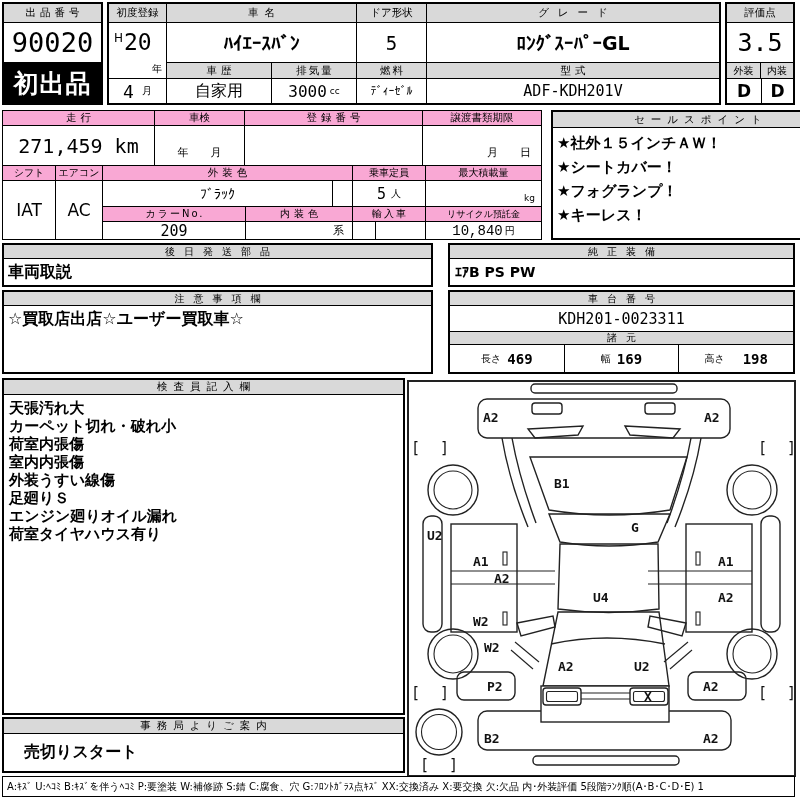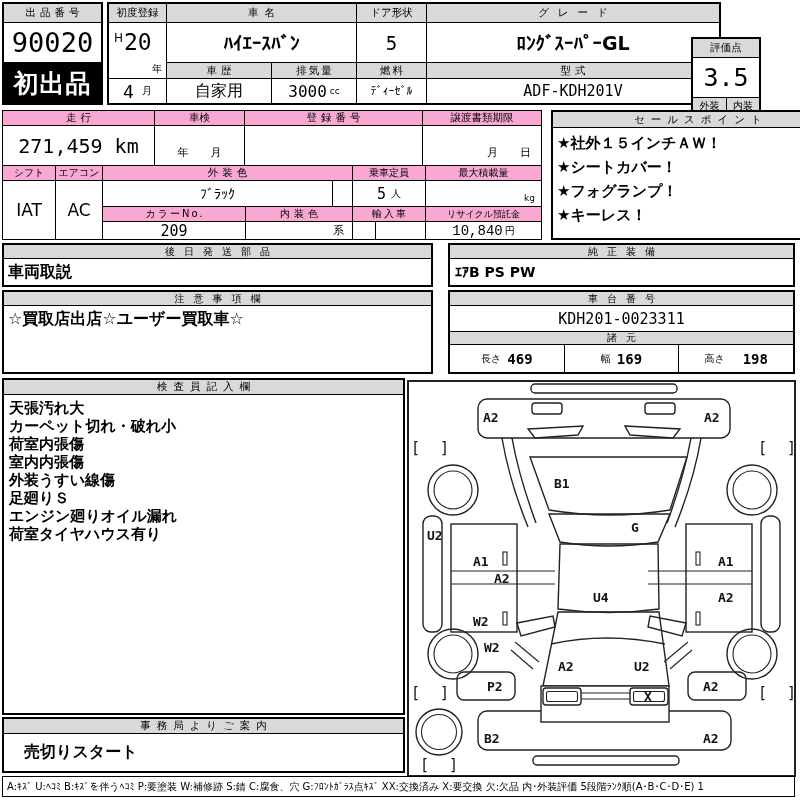--- a/index.html
+++ b/index.html
@@ -80,21 +80,21 @@
     </div>
 
     <div class="col" style="flex:1;">
       <div class="bar ls8" style="height:19px;">グレード</div>
       <div class="ctr bb" style="height:39px;font-size:19px;font-weight:bold;">ﾛﾝｸﾞｽｰﾊﾟｰGL</div>
       <div class="bar ls4" style="height:16px;">型式</div>
       <div class="ctr num" style="flex:1;font-size:15px;">ADF-KDH201V</div>
     </div>
   </div>
 
-  <div class="blk col" style="left:691px;top:2px;width:70px;height:103px;margin-top:35px;">
+  <div class="blk col" style="left:725px;top:2px;width:70px;height:103px;">
     <div class="bar" style="height:19px;">評価点</div>
     <div class="ctr bb num" style="height:39px;font-size:25px;">3.5</div>
     <div class="row" style="height:16px;">
       <div class="bar br" style="width:34px;height:16px;font-size:10px;">外装</div>
       <div class="bar" style="flex:1;height:16px;font-size:10px;">内装</div>
     </div>
     <div class="row" style="flex:1;">
       <div class="ctr br" style="width:34px;font-size:17px;font-weight:bold;">D</div>
       <div class="ctr" style="flex:1;font-size:17px;font-weight:bold;">D</div>
     </div>

